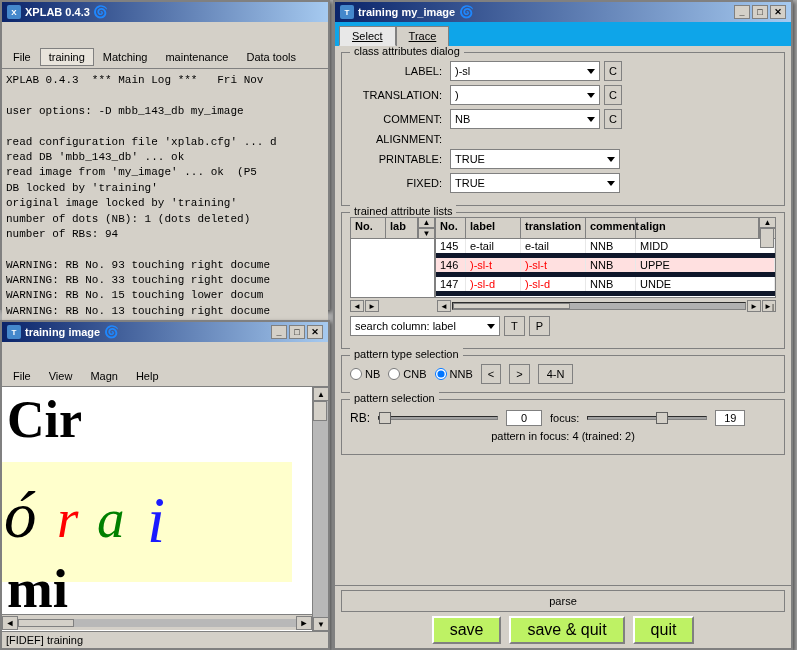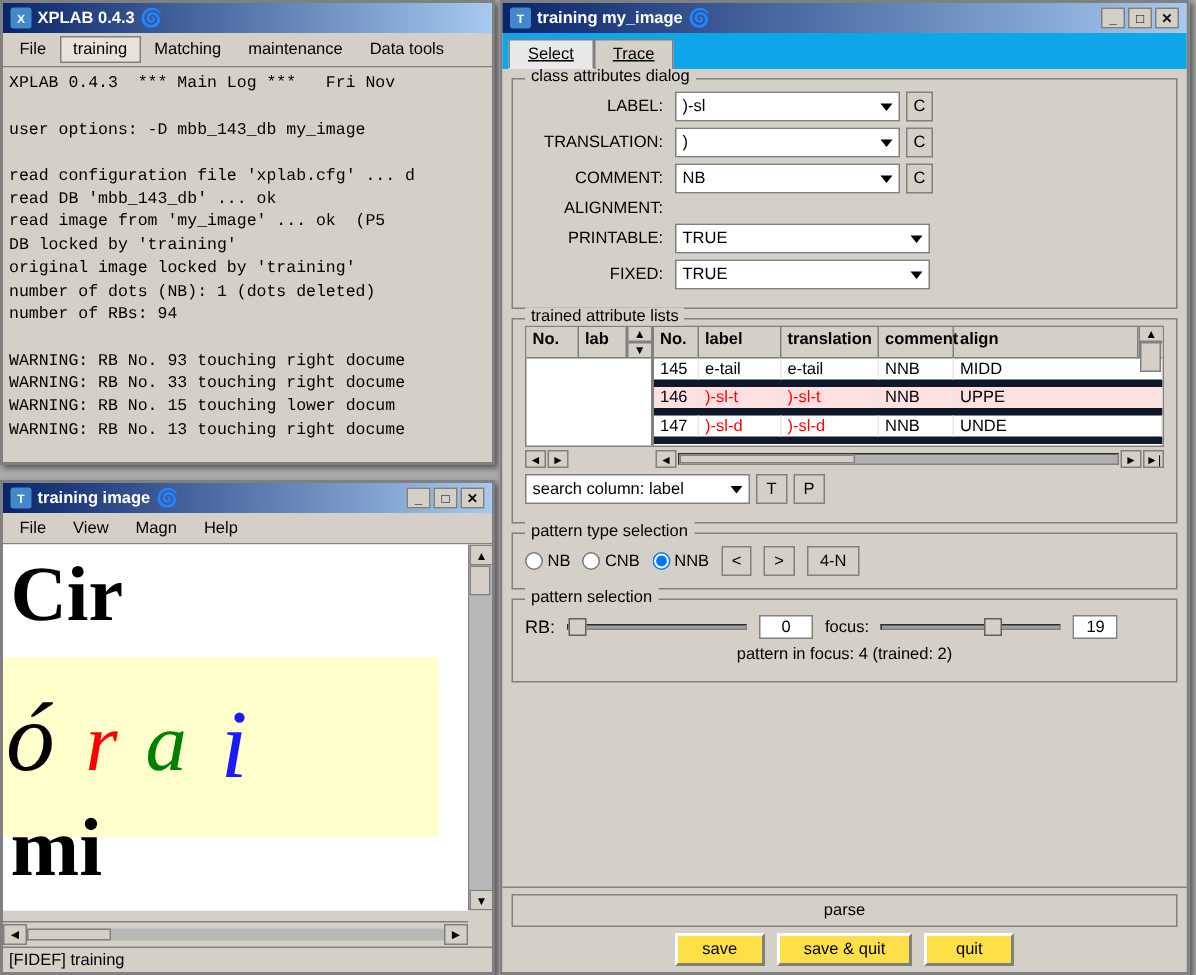--- a/index.html
+++ b/index.html
@@ -83,20 +83,21 @@
       display: flex;
       gap: 0;
       padding: 2px 2px;
     }
 
     .menu-item {
       padding: 2px 8px;
       border: 1px solid transparent;
       cursor: pointer;
       font-size: 11px;
+      margin-top: 24px;
     }
 
     .menu-item.active {
       border: 1px solid #808080;
       background: #e8e4dc;
       text-align: right;
     }
 
     
     .log-area {
@@ -350,25 +351,25 @@
     }
 
     .action-buttons {
       display: flex;
       gap: 8px;
       justify-content: center;
     }
 
     .action-btn {
       padding: 3px 16px;
-      background: #fde047;
+      background: #bef264;
       border: 2px solid;
       border-color: #ffffff #808080 #808080 #ffffff;
       cursor: pointer;
-      font-size: 11px;
+      font-size: 16px;
       min-width: 60px;
     }
 
     
     .status-bar {
       background: #d4d0c8;
       border-top: 1px solid #808080;
       padding: 2px 4px;
       font-size: 11px;
       position: absolute;

